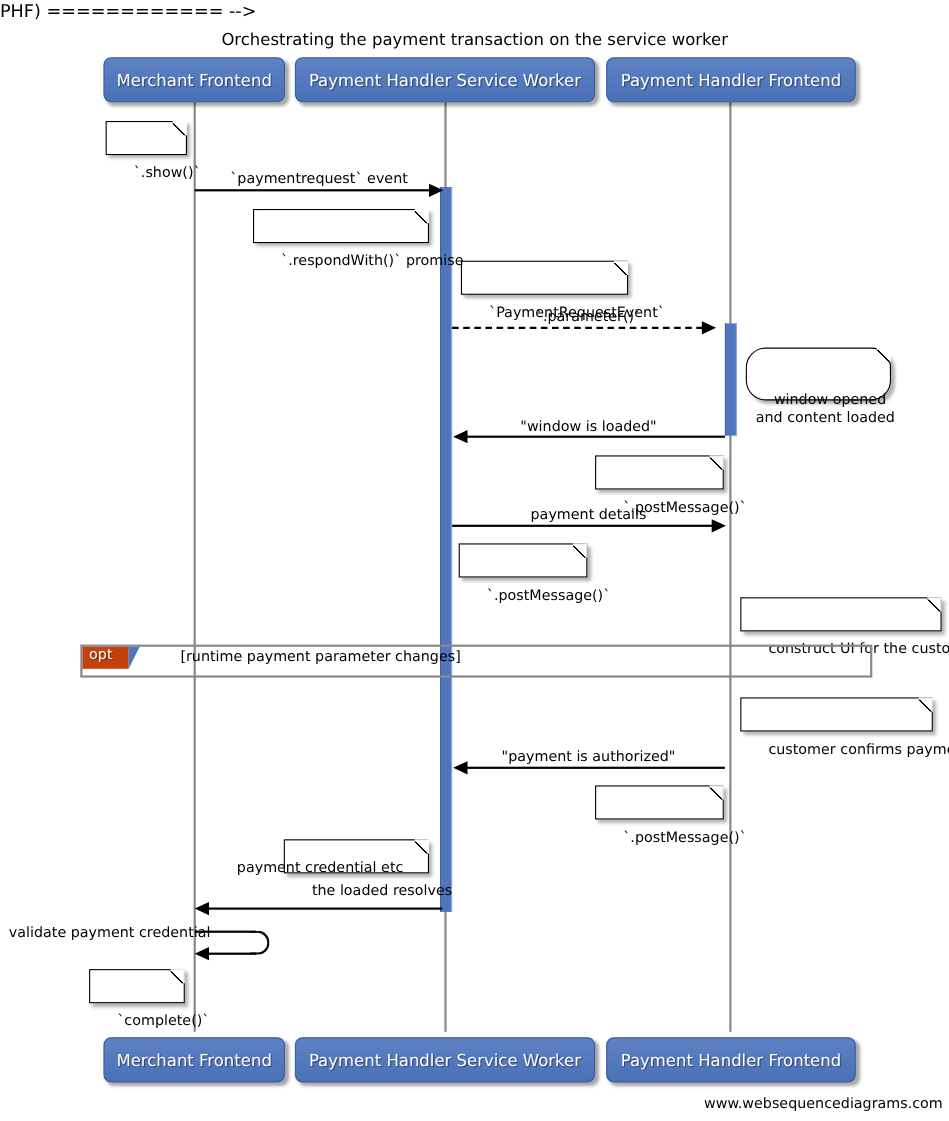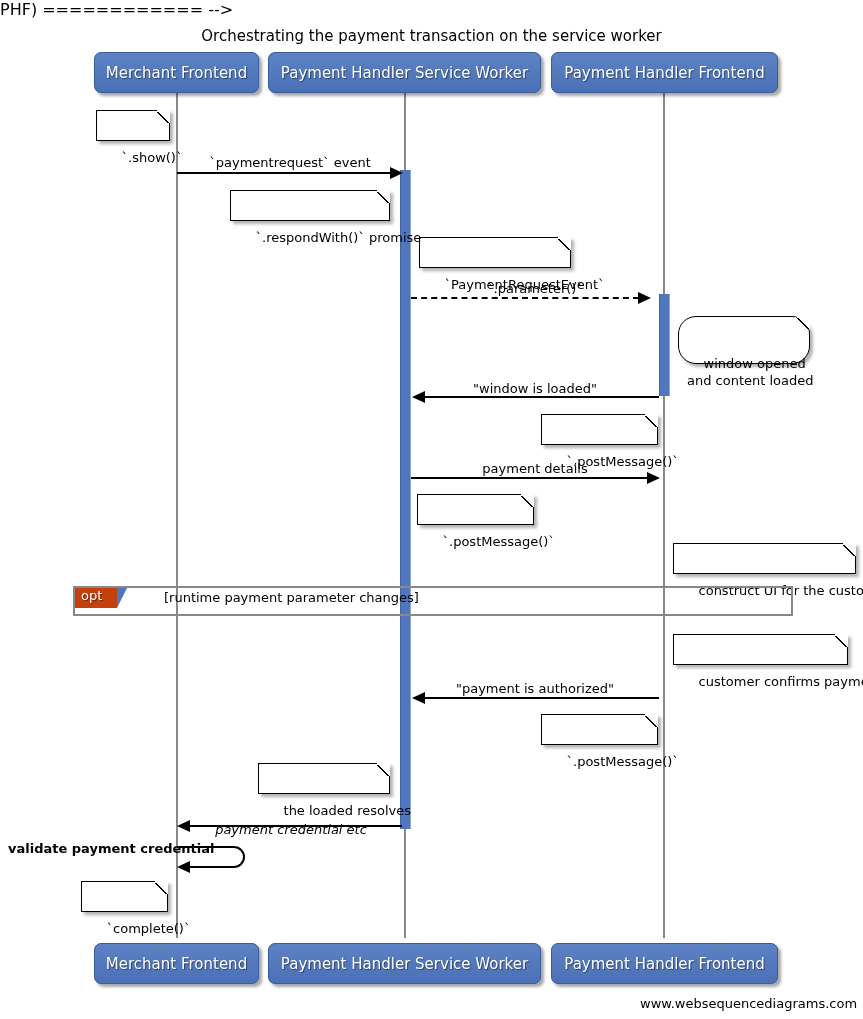--- a/index.html
+++ b/index.html
@@ -305,28 +305,28 @@
     <span>`.postMessage()`</span>
   </div>
 
   
   <div class="note" style="left:258px; top:763px; width:132px; height:31px;">
     <span class="fold"></span>
     <span>the loaded resolves</span>
   </div>
 
   
-  <div class="msg-label" style="left:177px; top:822px; width:228px;font-style:italic;">
+  <div class="msg-label" style="left:177px; top:782px; width:228px;">
     <span>payment credential etc</span>
   </div>
   <div class="msg-line" style="left:190px; top:825px; width:212px;"></div>
   <div class="arrow-head left" style="left:177px; top:820px;"></div>
 
   
-  <div class="msg-label" style="left:8px; top:841px; width:165px; text-align:right;font-weight:bold;">
+  <div class="msg-label" style="left:8px; top:841px; width:165px; text-align:right;">
     <span>validate payment credential</span>
   </div>
   <div class="self-msg" style="left:177px; top:846px; width:70px; height:22px;">
     <div class="seg" style="left:0px; top:0px; width:56px; height:2px;"></div>
     <div class="curve" style="left:50px; top:0px; width:18px; height:22px;"></div>
     <div class="seg" style="left:12px; top:20px; width:44px; height:2px;"></div>
   </div>
   <div class="arrow-head left" style="left:177px; top:861px;"></div>
 
   

